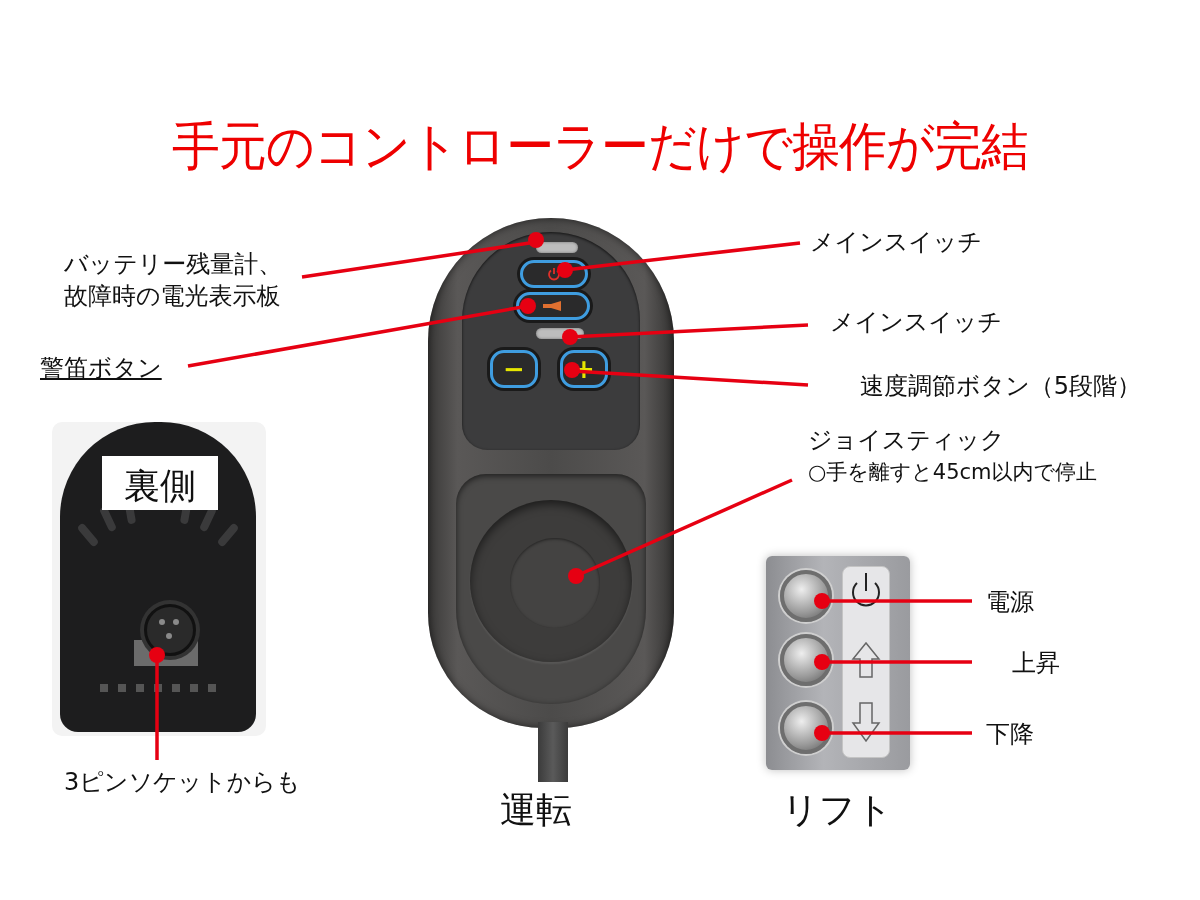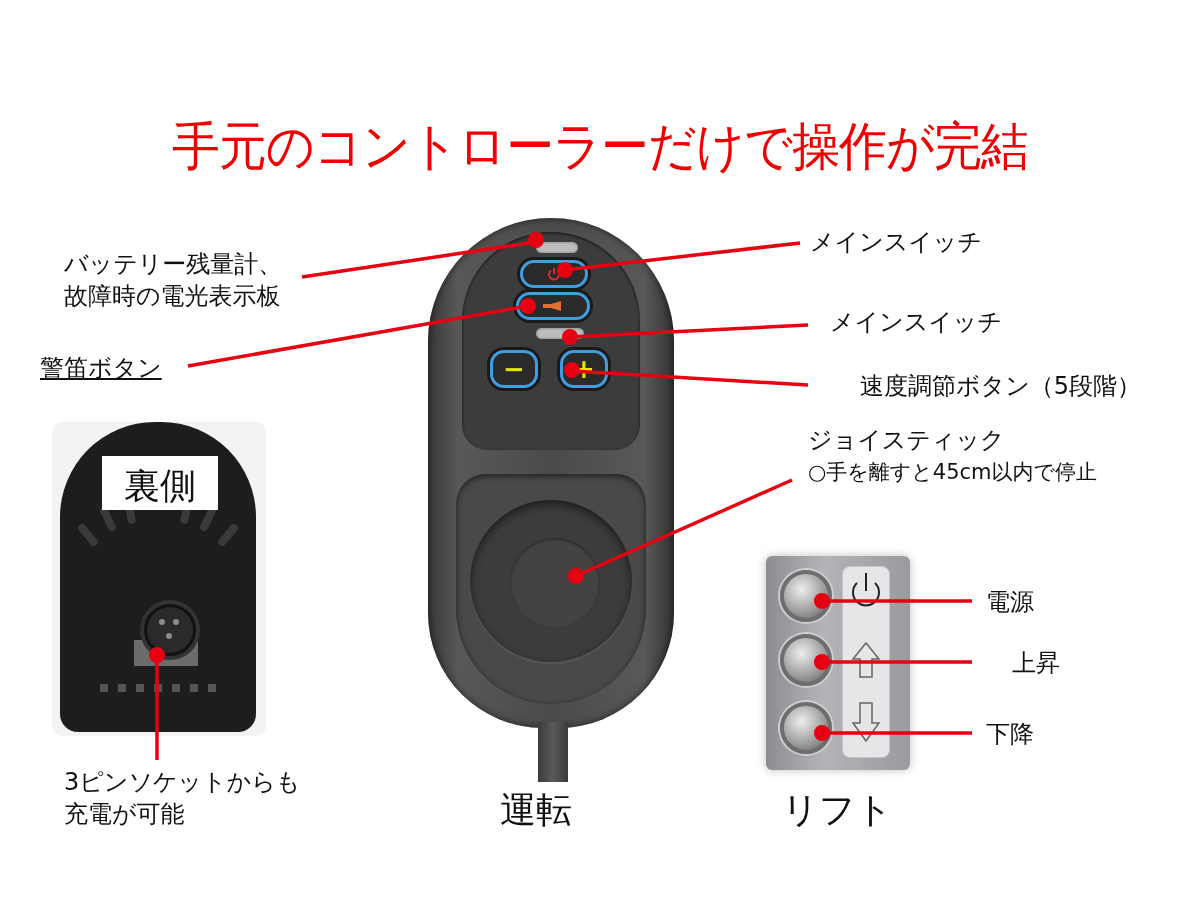--- a/index.html
+++ b/index.html
@@ -208,17 +208,16 @@
   <div>ジョイスティック</div>
   <div style="font-size:21px;">○手を離すと45cm以内で停止</div>
 </div>
 
 <div class="label" style="left:986px; top:586px;">電源</div>
 <div class="label" style="left:986px; top:647px;margin-left:26px;">上昇</div>
 <div class="label" style="left:986px; top:718px;">下降</div>
 
 <div class="label" style="left:64px; top:766px;">
   <div>3ピンソケットからも</div>
-  <div>充電が可能</div>
 </div>
 
 <div class="label label-lg" style="left:500px; top:794px;">運転</div>
 <div class="label label-lg" style="left:782px; top:794px;">リフト</div>
 
 </body></html>

